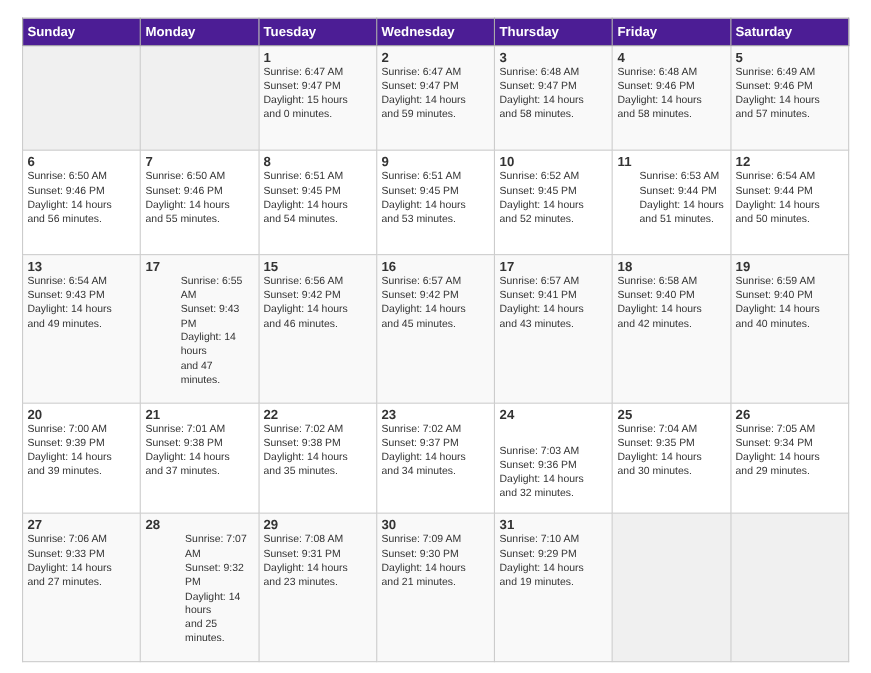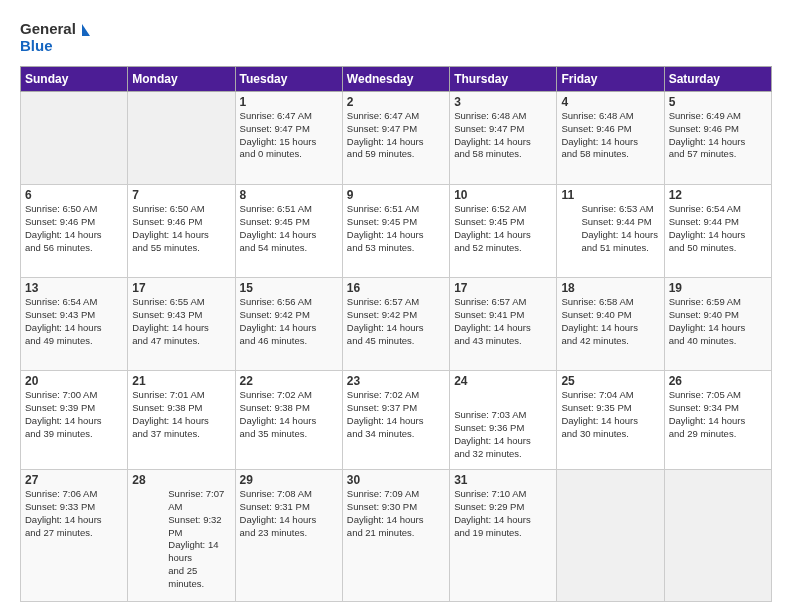--- a/index.html
+++ b/index.html
@@ -81,33 +81,20 @@
       line-height: 1.35;
     }
     .calendar tbody tr td {
       height: 88px;
     }
   </style>
 </head>
 <body>
 
 <div class="page">
-  <div class="header">
-    <div class="logo">
-  <svg width="70" height="40" viewBox="0 0 70 40">
-    <text x="0" y="18" font-size="15" font-weight="bold" font-family="Arial" fill="#333">General</text>
-    <text x="0" y="35" font-size="15" font-weight="bold" font-family="Arial" fill="#1565c0">Blue</text>
-    <polygon points="62,8 70,20 62,20" fill="#1565c0"></polygon>
-  </svg>
-</div>
-    <div class="title-block">
-      <div class="main-title"></div>
-      <div class="subtitle"></div>
-    </div>
-  </div>
 
   <table class="calendar">
     <thead>
       <tr id="weekday-header">
           <th>Sunday</th>
           <th>Monday</th>
           <th>Tuesday</th>
           <th>Wednesday</th>
           <th>Thursday</th>
           <th>Friday</th>
@@ -208,21 +195,21 @@
         <tr>
           <td>
             <span class="day-num">13</span>
             <div class="day-detail" style="white-space: pre-line;">Sunrise: 6:54 AM
 Sunset: 9:43 PM
 Daylight: 14 hours
 and 49 minutes.</div>
           </td>
           <td>
             <span class="day-num">17</span>
-            <div class="day-detail" style="white-space: pre-line;">Sunrise: 6:55 AM
+            <div class="day-detail" style="white-space: pre-line; margin-left: 32px;">Sunrise: 6:55 AM
 Sunset: 9:43 PM
 Daylight: 14 hours
 and 47 minutes.</div>
           </td>
           <td>
             <span class="day-num">15</span>
             <div class="day-detail" style="white-space: pre-line;">Sunrise: 6:56 AM
 Sunset: 9:42 PM
 Daylight: 14 hours
 and 46 minutes.</div>

